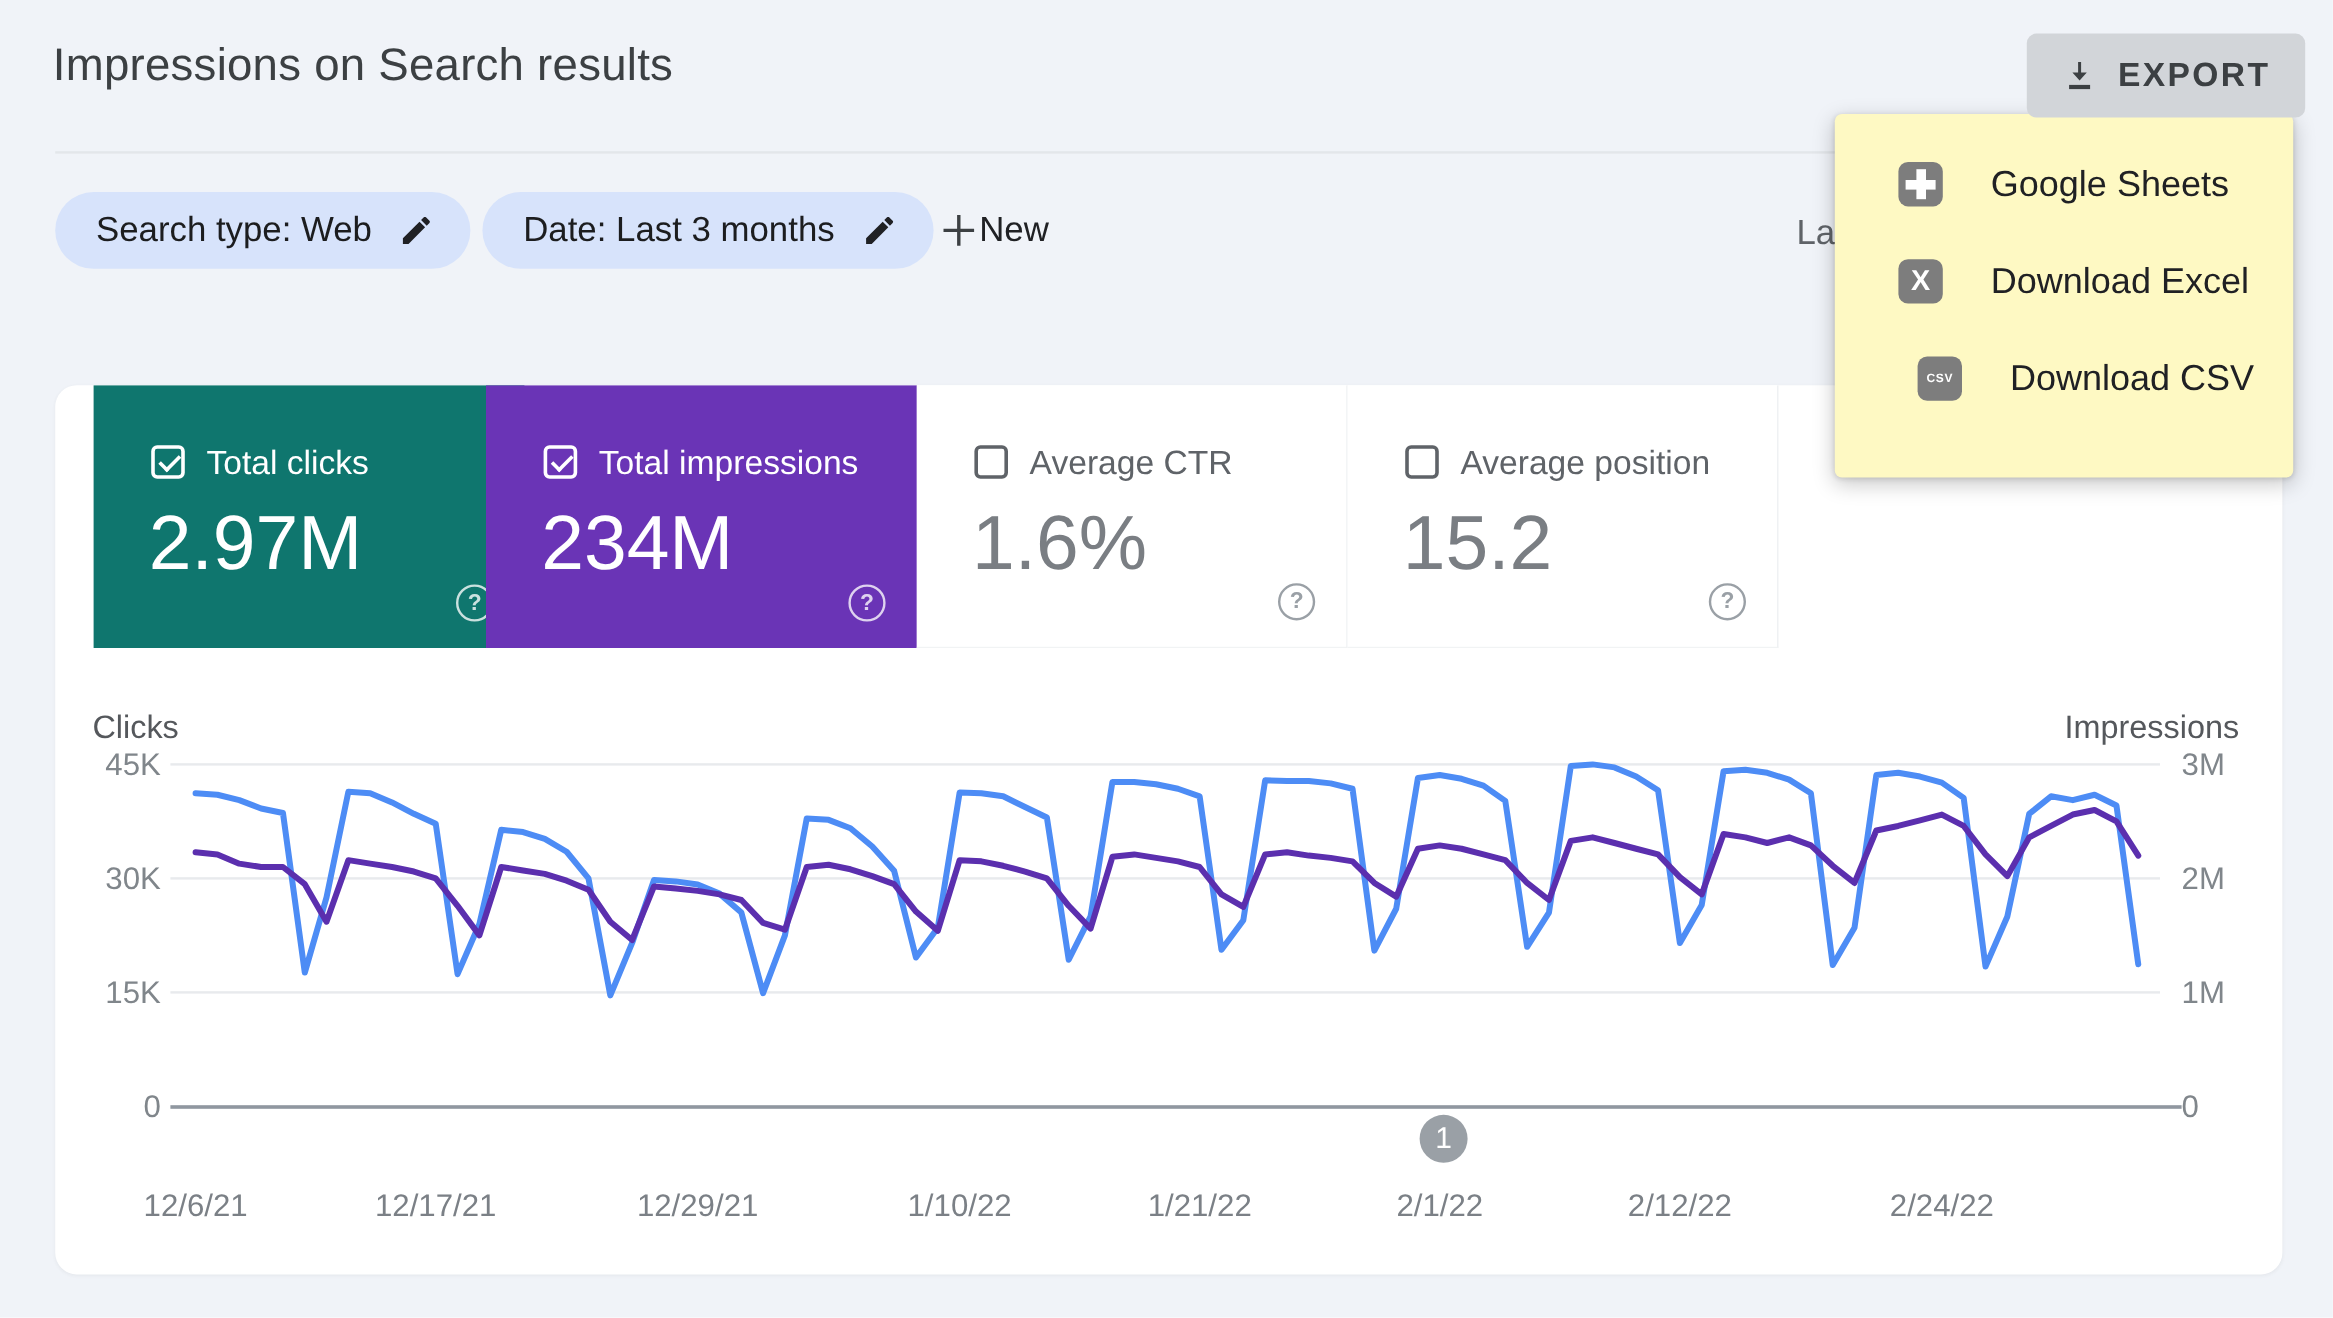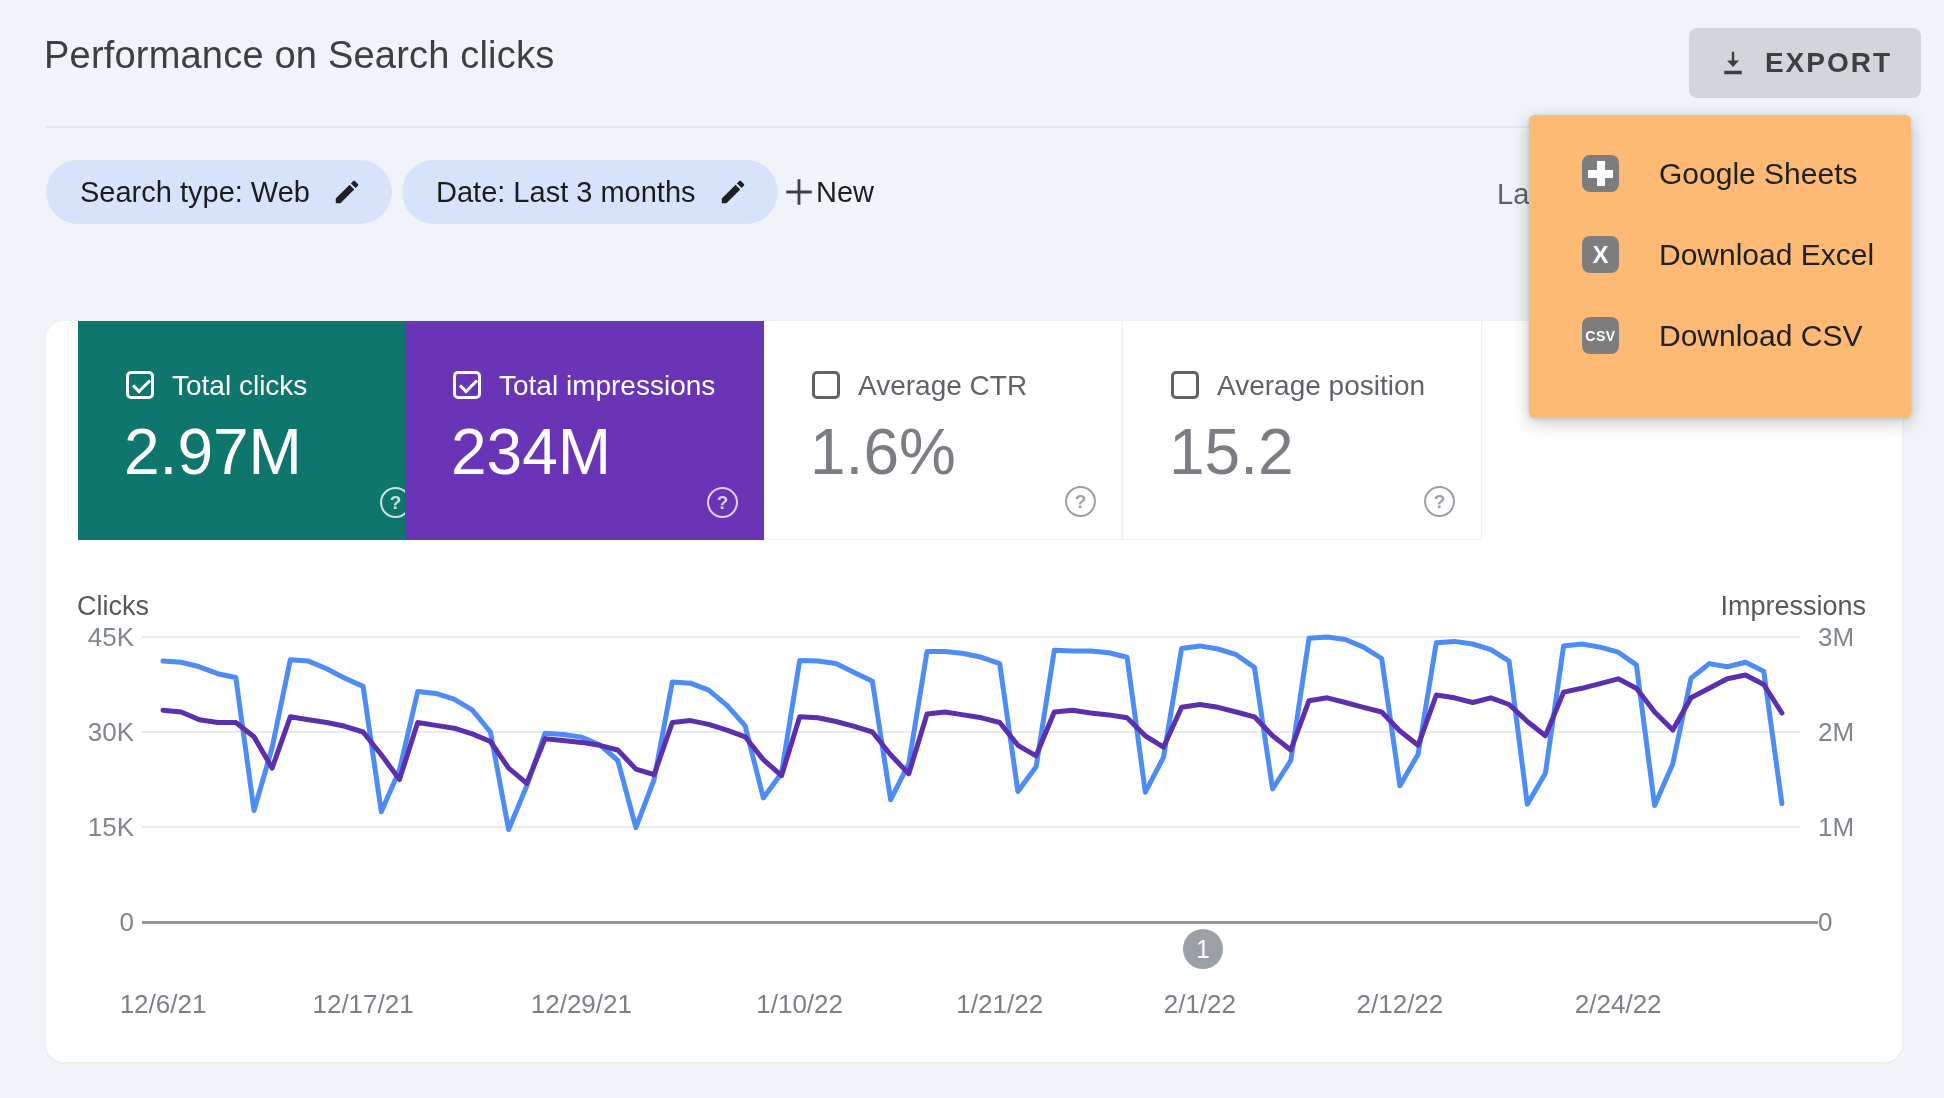--- a/index.html
+++ b/index.html
@@ -57,38 +57,38 @@
   .y-tick.r { left:1772px; width:80px; text-align:left; }
   .gridline { position:absolute; left:96px; width:1658px; height:2px; background:#e8eaed; }
   .zeroline { position:absolute; left:96px; top:600px; width:1676px; height:3px; background:#9097a0; }
   #chart-svg { position:absolute; left:96px; top:239px; width:1658px; height:380px; }
   .x-tick { position:absolute; top:668px; width:120px; text-align:center; font-size:26px; color:#7b8086; }
   .page-badge { position:absolute; left:1137px; top:608px; width:40px; height:40px; border-radius:50%;
                 background:#9aa0a6; color:#fff; font-size:25px; display:flex; align-items:center;
                 justify-content:center; cursor:pointer; }
 
   
-  .dropdown { position:absolute; left:1529px; top:115px; width:382px; height:303px; background:#fdba74;
+  .dropdown { position:absolute; left:1529px; top:95px; width:382px; height:303px; background:#fef9c3;
               border-radius:6px; box-shadow:0 5px 18px rgba(0,0,0,.22), 0 1px 4px rgba(0,0,0,.12);
               z-index:20; padding-top:18px; }
   .menu-item { height:81px; display:flex; align-items:center; padding-left:53px; gap:40px; cursor:pointer; }
   .mi-icon { width:37px; height:37px; border-radius:8px; background:#7d7d7d; position:relative;
              display:flex; align-items:center; justify-content:center; color:#ffffff; flex:0 0 37px; }
   .mi-icon.sheets::before { content:""; position:absolute; left:14.5px; top:6px; width:8px; height:25px; background:#fff; }
   .mi-icon.sheets::after  { content:""; position:absolute; left:6px; top:14.5px; width:25px; height:8px; background:#fff; }
   .mi-icon.excel { font-size:24px; font-weight:700; }
-  .mi-icon.csv { font-size:14px; font-weight:700; letter-spacing:.5px; }
+  .mi-icon.csv { font-size:10px; font-weight:700; letter-spacing:.5px;margin-left:16px; }
   .mi-label { font-size:30px; color:#202124; white-space:nowrap; }
 </style>
 </head>
 <body>
 
 <div id="app">
 
-  <div class="page-title">Performance on Search clicks</div>
+  <div class="page-title">Impressions on Search results</div>
 
   <div class="title-divider"></div>
 
   <div class="chip chip-search">
     <span class="chip-label">Search type: Web</span>
     <svg width="30" height="30" viewBox="0 0 24 24">
       <path fill="#202124" d="M3 17.25V21h3.75L17.81 9.94l-3.75-3.75L3 17.25zM20.71 7.04c.39-.39.39-1.02 0-1.41l-2.34-2.34c-.39-.39-1.02-.39-1.41 0l-1.83 1.83 3.75 3.75 1.83-1.83z"></path>
     </svg>
   </div>
   <div class="chip chip-date">

